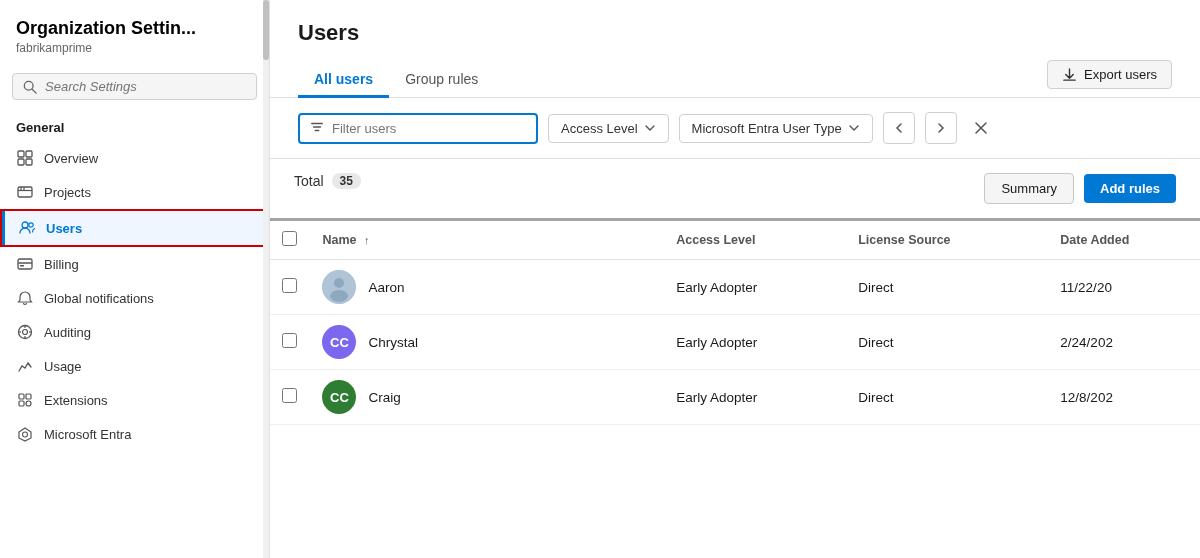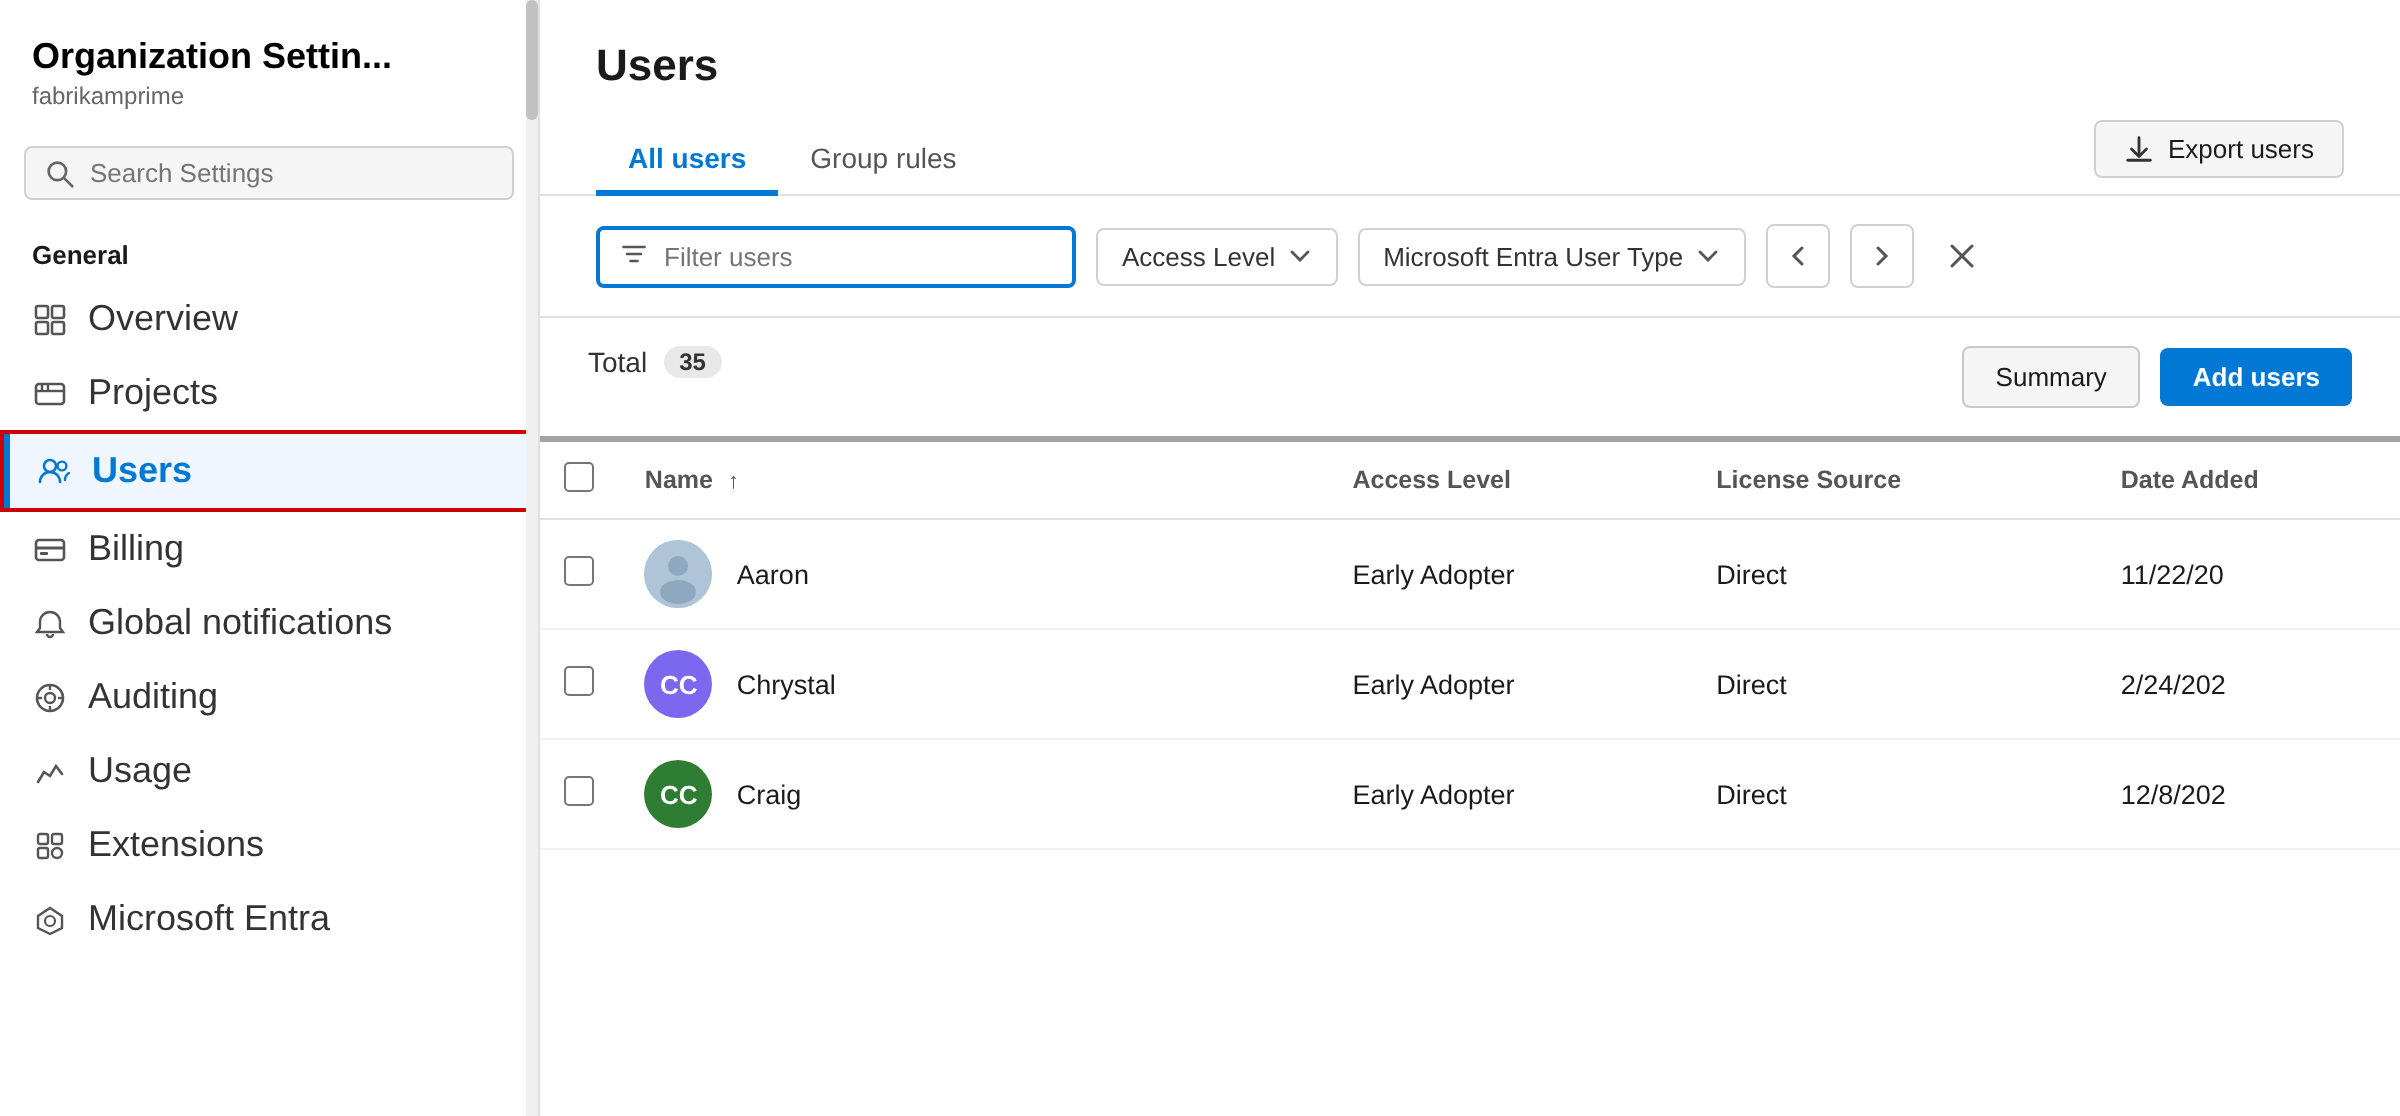--- a/index.html
+++ b/index.html
@@ -49,39 +49,40 @@
       padding: 5px 10px;
       gap: 8px;
     }
     .sidebar-search input {
       border: none;
       background: transparent;
       outline: none;
       font-size: 13px;
       color: #14532d;
       width: 100%;
+      font-style: italic;
     }
     .search-icon-svg {
       color: #666;
       flex-shrink: 0;
     }
     .sidebar-section-label {
       font-size: 13px;
       font-weight: 700;
       color: #1a1a1a;
       padding: 10px 16px 6px 16px;
     }
     .sidebar-item {
       display: flex;
       align-items: center;
       gap: 10px;
       padding: 8px 16px;
       cursor: pointer;
       color: #333;
-      font-size: 18px;
+      font-size: 13px;
       border-radius: 0;
       position: relative;
     }
     .sidebar-item.active {
       background: #eff6ff;
       color: #0078d4;
       font-weight: 600;
     }
     .sidebar-item.active::before {
       content: '';
@@ -548,21 +549,21 @@
   </div>
 
   <div class="table-area">
     <div class="table-toolbar">
       <div class="total-badge">
         <span>Total</span>
         <span class="total-count">35</span>
       </div>
       <div class="toolbar-actions">
         <button class="summary-btn">Summary</button>
-        <button class="add-users-btn">Add users</button>
+        <button class="add-users-btn">Add rules</button>
       </div>
     </div>
 
     <table class="users-table">
       <thead>
         <tr>
           <th class="col-check th-check">
             <input type="checkbox" style="">
           </th>
           <th class="col-name">

